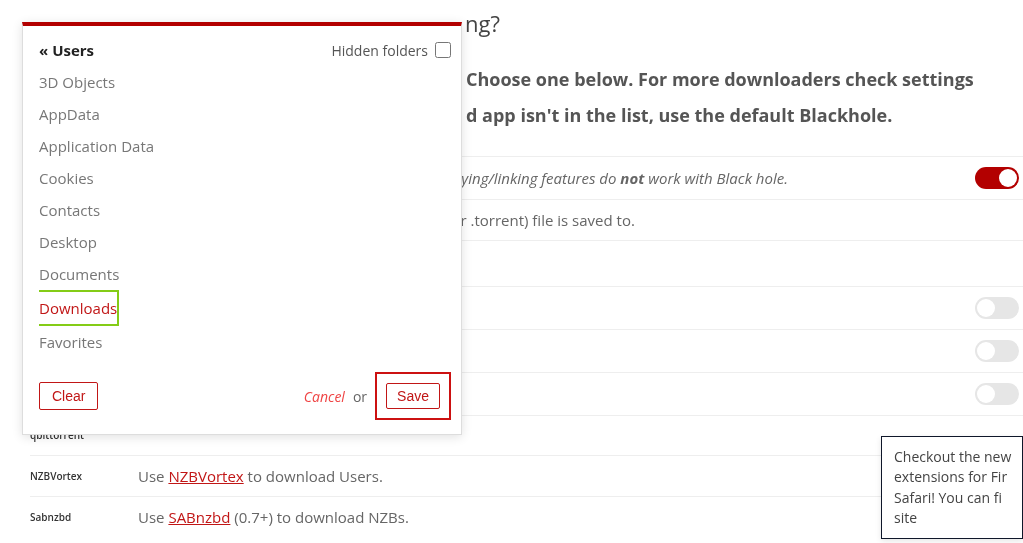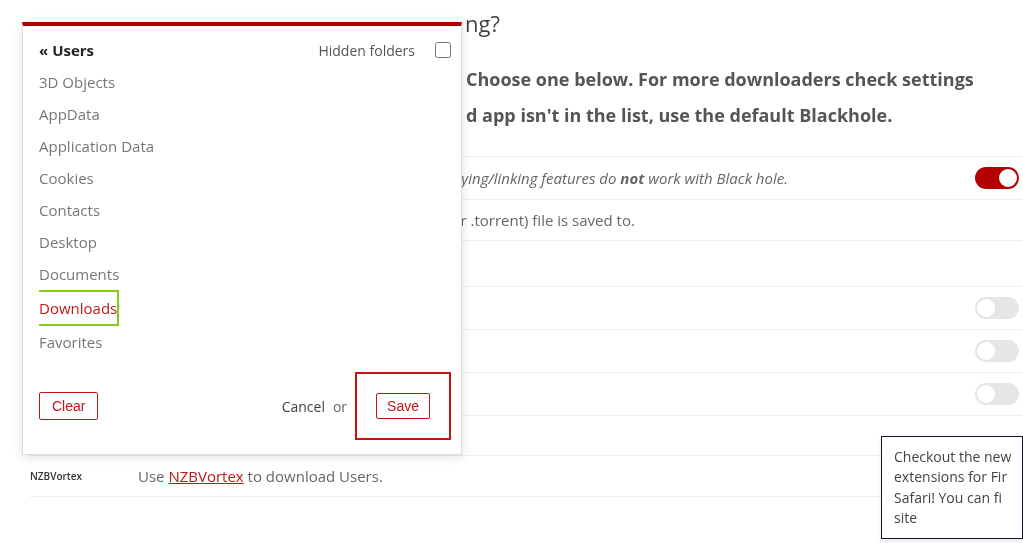--- a/index.html
+++ b/index.html
@@ -102,21 +102,21 @@
     .popup-title {
       font-weight: 700;
       color: #222;
       font-size: 15px;
     }
     .hidden-folders {
       font-size: 14px;
       color: #555;
       display: flex;
       align-items: center;
-      gap: 20px;
+      gap: 7px;
     }
     .hidden-folders input {
       width: 16px;
       height: 16px;
       cursor: pointer;
     }
     .folder-list {
       height: 288px;
       overflow-y: scroll;
       padding-right: 4px;
@@ -153,26 +153,27 @@
       cursor: pointer;
     }
     .footer-right {
       display: flex;
       align-items: center;
       gap: 8px;
       font-size: 14px;
       color: #666;
     }
     .btn-cancel {
-      color: #404040;
-      cursor: pointer;
+      color: #ef4444;
+      cursor: pointer;
+      font-style: italic;
     }
     .save-highlight {
       border: 2px solid #c11;
-      padding: 19px;
+      padding: 9px;
       display: inline-flex;
     }
     .btn-save {
       border: 1px solid #c11616;
       background: #fff;
       color: #c11616;
       padding: 4px 10px;
       font-size: 14px;
       border-radius: 2px;
       cursor: pointer;
@@ -252,20 +253,26 @@
     <div class="row-body"></div>
   </div>
 
   <div class="row">
     <div class="row-label">NZBVortex</div>
     <div class="row-body">
       <span>Use </span><span class="link">NZBVortex</span><span> to download Users.</span>
     </div>
   </div>
 
+  <div class="row" style="border-bottom:none;">
+    <div class="row-label">Sabnzbd</div>
+    <div class="row-body">
+      <span>Use </span><span class="link">SABnzbd</span><span> (0.7+) to download NZBs.</span>
+    </div>
+  </div>
 </div>
 
 <div class="popup">
   <div class="popup-header">
     <span class="popup-title">« Users</span>
     <label class="hidden-folders">
       <span>Hidden folders</span>
       <input type="checkbox" style="">
     </label>
   </div>

